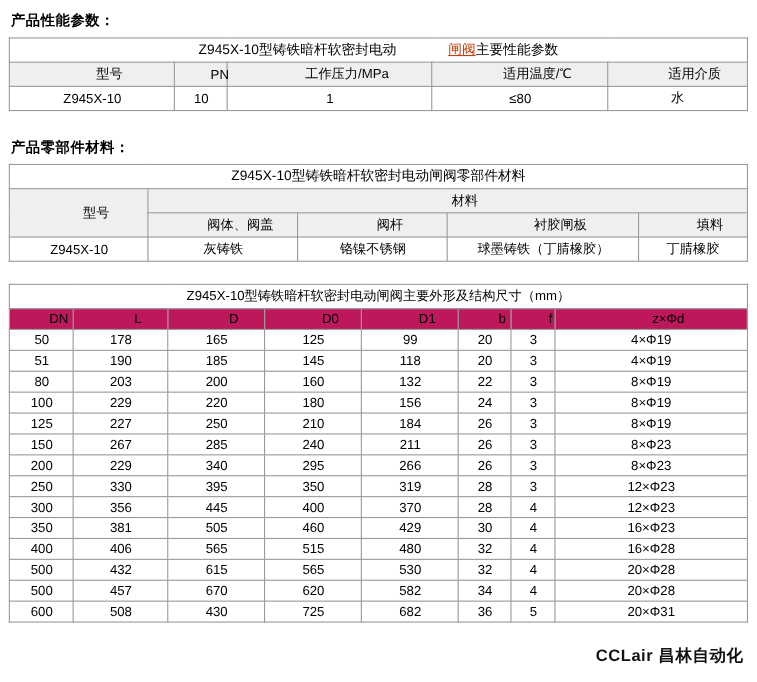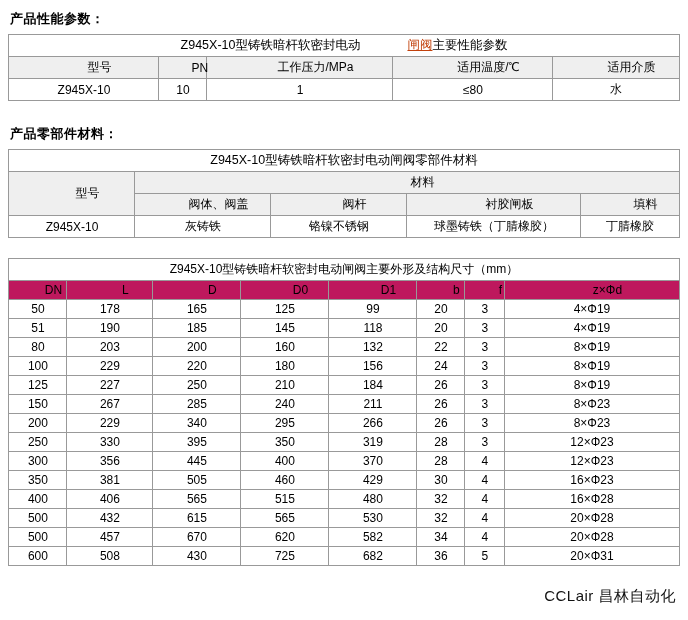--- a/index.html
+++ b/index.html
@@ -70,21 +70,21 @@
     font-size: 12px;
   }
   .dim-tbl .hdr td {
     background: #be185d;
   }
   .watermark {
     position: absolute;
     right: 12px;
     bottom: 14px;
     font-size: 15px;
-    font-weight: normal;
+    font-weight: bold;
     color: #111111;
     letter-spacing: 0.5px;
     font-family: "Liberation Sans", sans-serif;
   }
 </style>
 </head>
 <body>
 
 <div class="page">
 

